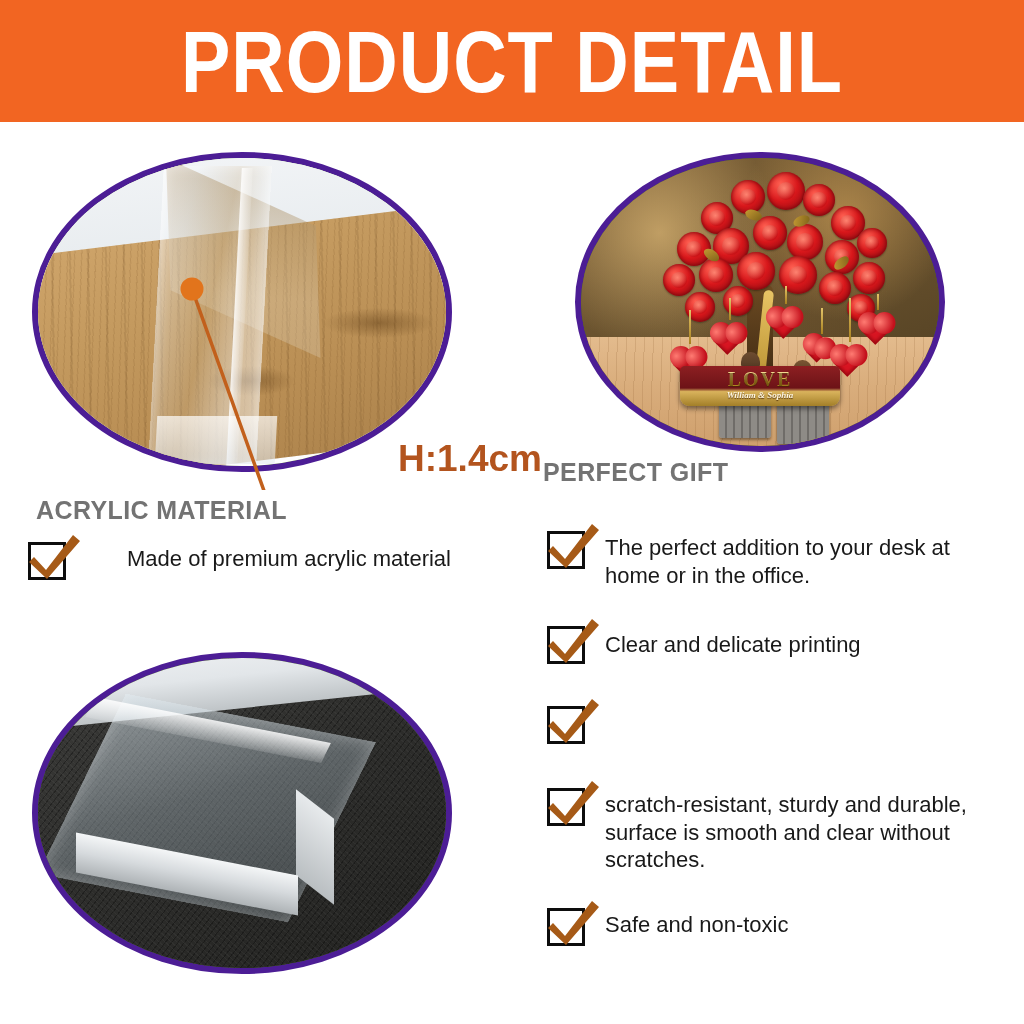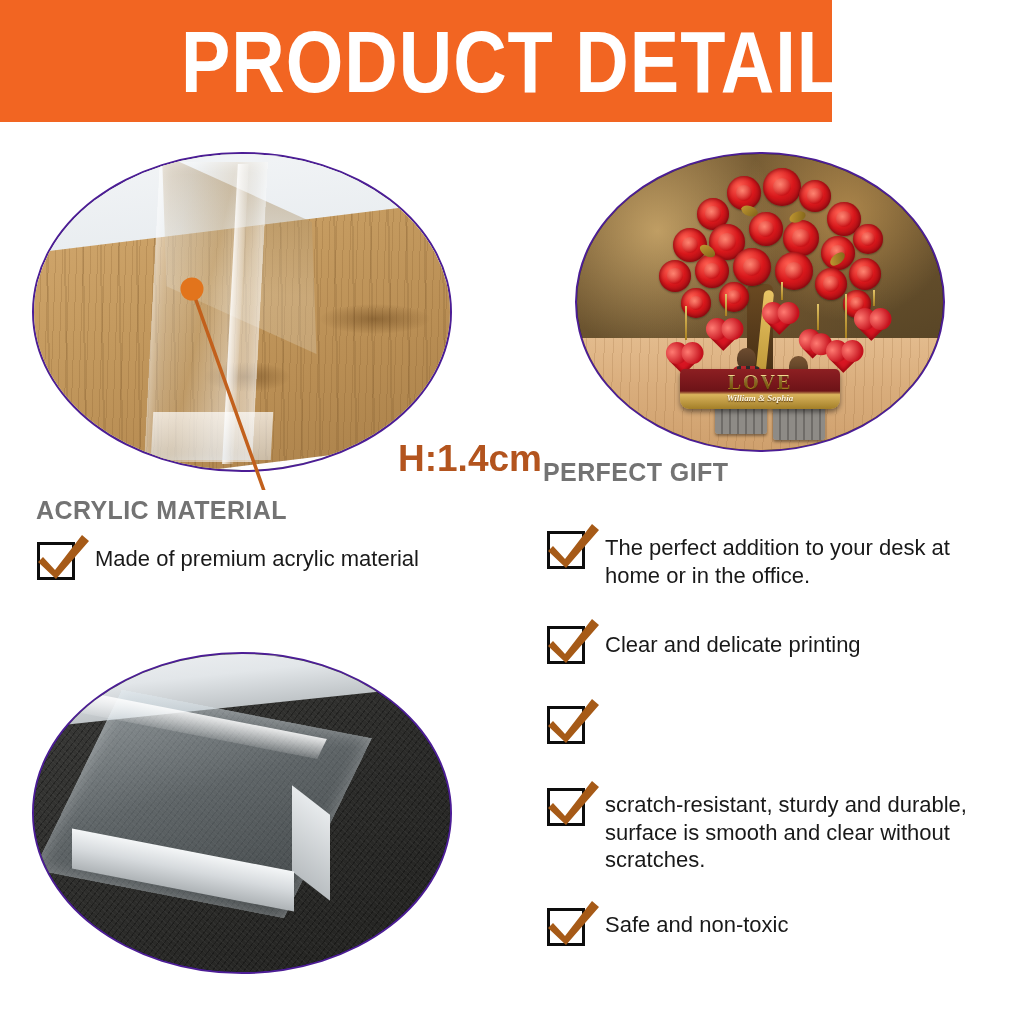--- a/index.html
+++ b/index.html
@@ -13,21 +13,21 @@
     position: relative;
     overflow: hidden;
     font-family: "Liberation Sans", sans-serif;
     color: #1a1a1a;
   }
 
   
   #header-banner {
     position: absolute;
     left: 0; top: 0;
-    width: 832px;
+    width: 1024px;
     height: 122px;
     background: #f26522;
   }
   #header-title {
     position: absolute;
     left: 0; top: 0;
     width: 1024px;
     height: 122px;
     display: flex;
     align-items: center;
@@ -39,24 +39,24 @@
     letter-spacing: 1px;
     transform: scaleY(1.18);
     transform-origin: center center;
     white-space: nowrap;
   }
 
   
   .oval-frame {
     position: absolute;
     border-radius: 50%;
-    border: 2px solid #4c1d95;
+    border: 6px solid #4c1d95;
     overflow: hidden;
     box-sizing: border-box;
-    background: #0f172a;
+    background: #4d7c0f;
   }
   .oval-inner {
     position: absolute;
     left: 0; top: 0; right: 0; bottom: 0;
     overflow: hidden;
   }
 
   
   #photo-acrylic-edge { left: 32px; top: 152px; width: 420px; height: 320px; }
   .wood-scene { position:absolute; inset:0; background:#fdfdfd; }
@@ -282,21 +282,21 @@
   }
   .checkbox-icon svg { position:absolute; left:-2px; top:-9px; overflow:visible; }
   .feature-text {
     font-size: 22px;
     line-height: 1.26;
     color: #191919;
     padding-top: 9px;
     font-family: "Liberation Sans", sans-serif;
   }
 
-  #acrylic-item-0 { left: 37px; top: 536px; width: 470px; }
+  #acrylic-item-0 { left: 28px; top: 536px; width: 470px; gap: 41px; }
   #gift-item-0 { left: 547px; top: 525px; width: 448px; }
   #gift-item-1 { left: 547px; top: 620px; width: 448px; align-items: center; }
   #gift-item-2 { left: 547px; top: 700px; width: 448px; }
   #gift-item-3 { left: 547px; top: 782px; width: 452px; }
   #gift-item-4 { left: 547px; top: 902px; width: 448px; }
 </style>
 </head>
 <body>
 
 <div id="header-banner">

